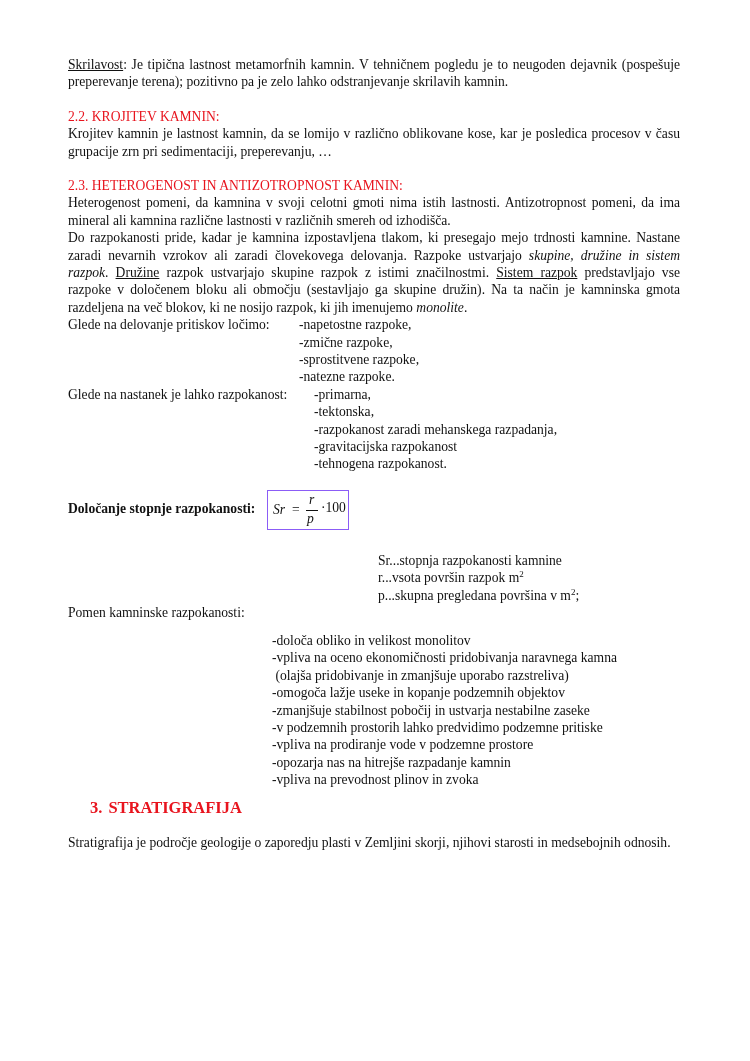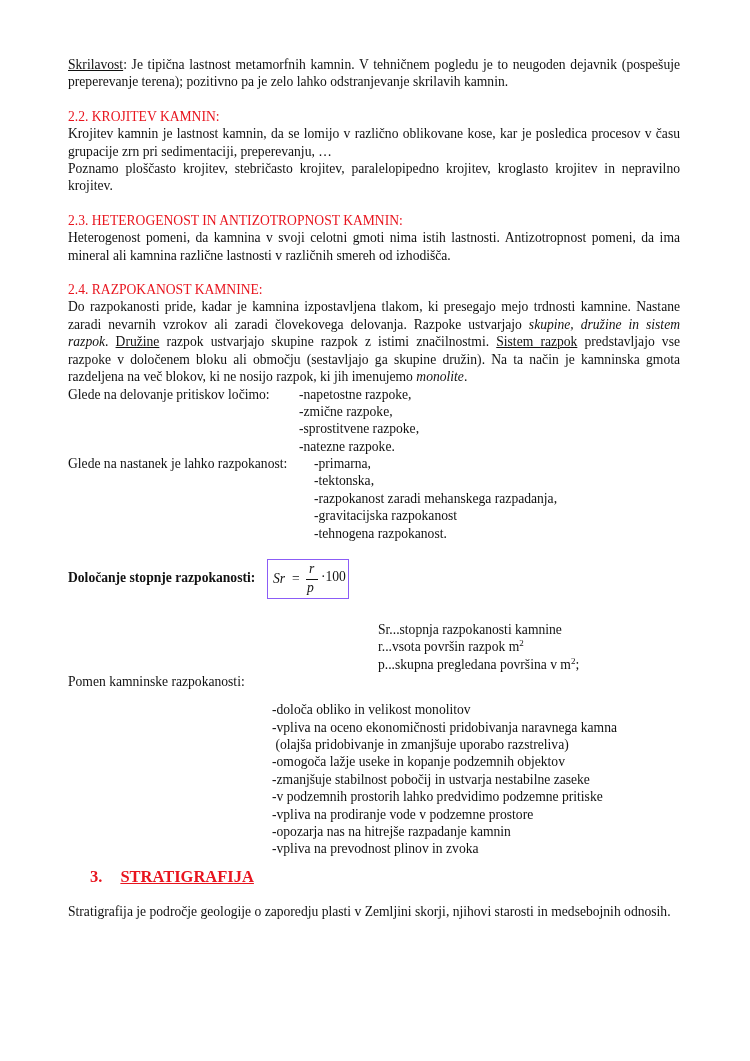--- a/index.html
+++ b/index.html
@@ -32,38 +32,36 @@
   .fbox .line { position: absolute; left: 38px; top: 19px; width: 12px; border-top: 1px solid #111; }
   .fbox .den { position: absolute; left: 39px; top: 20px; font-style: italic; }
   .fbox .mult { position: absolute; left: 53px; top: 9px; text-align: center; }
   .defs { position: relative; margin-left: 310px; margin-top: 18px; }
   .defs div { line-height: 17.4px; white-space: nowrap; }
   sup { font-size: 9px; vertical-align: 5px; line-height: 0; }
   .h1 {
     margin-top: 37px; margin-left: 22px; font-weight: bold; font-size: 16.5px;
     line-height: 20px;
   }
-  .h1 .t { text-decoration: underline; margin-left: 18px; }
+  .h1 .t { margin-left: 6px; }
   .strat { margin-top: 16px; }
 </style>
 </head>
 <body>
 
 <div class="page">
 
   <p class="j"><span class="u">Skrilavost</span><span>: Je tipična lastnost metamorfnih kamnin. V tehničnem pogledu je to neugoden dejavnik (pospešuje preperevanje terena); pozitivno pa je zelo lahko odstranjevanje skrilavih kamnin.</span></p>
 
   <div class="h2 red">2.2. KROJITEV KAMNIN:</div>
   <p class="j">Krojitev kamnin je lastnost kamnin, da se lomijo v različno oblikovane kose, kar je posledica procesov v času grupacije zrn pri sedimentaciji, preperevanju, …</p>
-  <p class="j">Poznamo ploščasto krojitev, stebričasto krojitev, paralelopipedno krojitev, kroglasto krojitev in nepravilno krojitev.</p>
 
   <div class="h2 red">2.3. HETEROGENOST IN ANTIZOTROPNOST KAMNIN:</div>
   <p class="j">Heterogenost pomeni, da kamnina v svoji celotni gmoti nima istih lastnosti. Antizotropnost pomeni, da ima mineral ali kamnina različne lastnosti v različnih smereh od izhodišča.</p>
 
-  <div class="h2 red">2.4. RAZPOKANOST KAMNINE:</div>
   <p class="j"><span>Do razpokanosti pride, kadar je kamnina izpostavljena tlakom, ki presegajo mejo trdnosti kamnine. Nastane zaradi nevarnih vzrokov ali zaradi človekovega delovanja. Razpoke ustvarjajo </span><span class="i">skupine, družine in sistem razpok</span><span>. </span><span class="u">Družine</span><span> razpok ustvarjajo skupine razpok z istimi značilnostmi. </span><span class="u">Sistem razpok</span><span> predstavljajo vse razpoke v določenem bloku ali območju (sestavljajo ga skupine družin). Na ta način je kamninska gmota razdeljena na več blokov, ki ne nosijo razpok, ki jih imenujemo </span><span class="i">monolite</span><span>.</span></p>
 
   <div class="c1">
     <div class="row">
         <span class="lbl">Glede na delovanje pritiskov ločimo:</span>
         <span class="item">-napetostne razpoke,</span>
       </div>
     <div class="row">
         <span class="item">-zmične razpoke,</span>
       </div>

